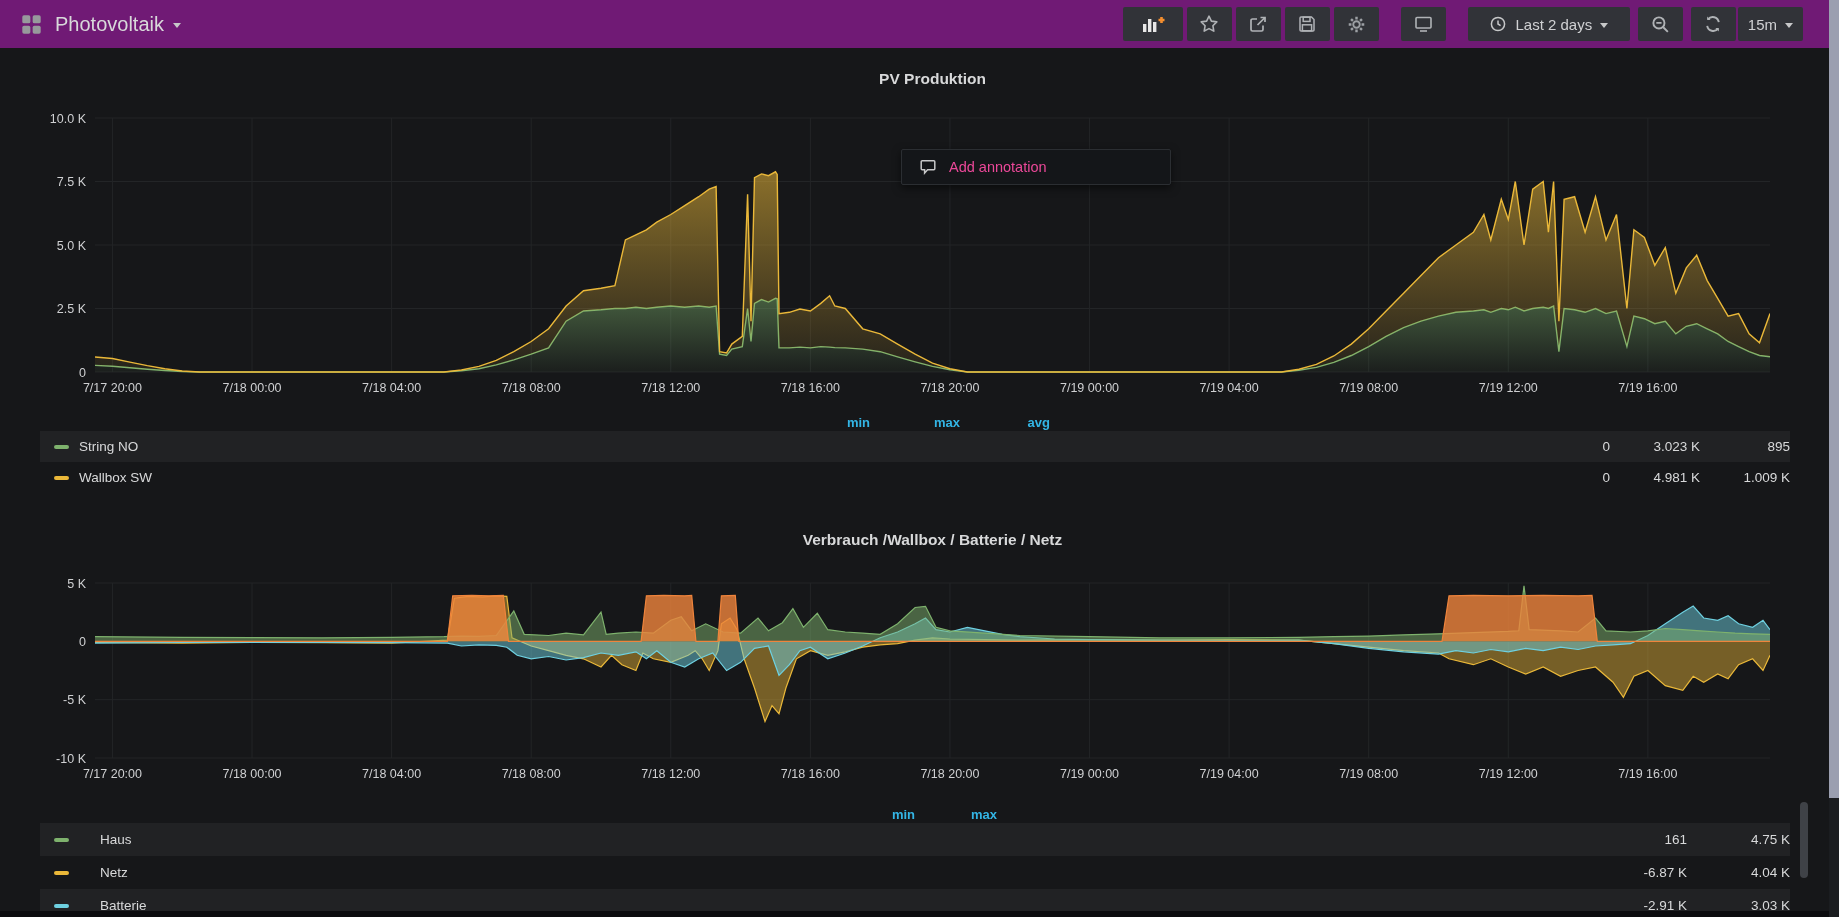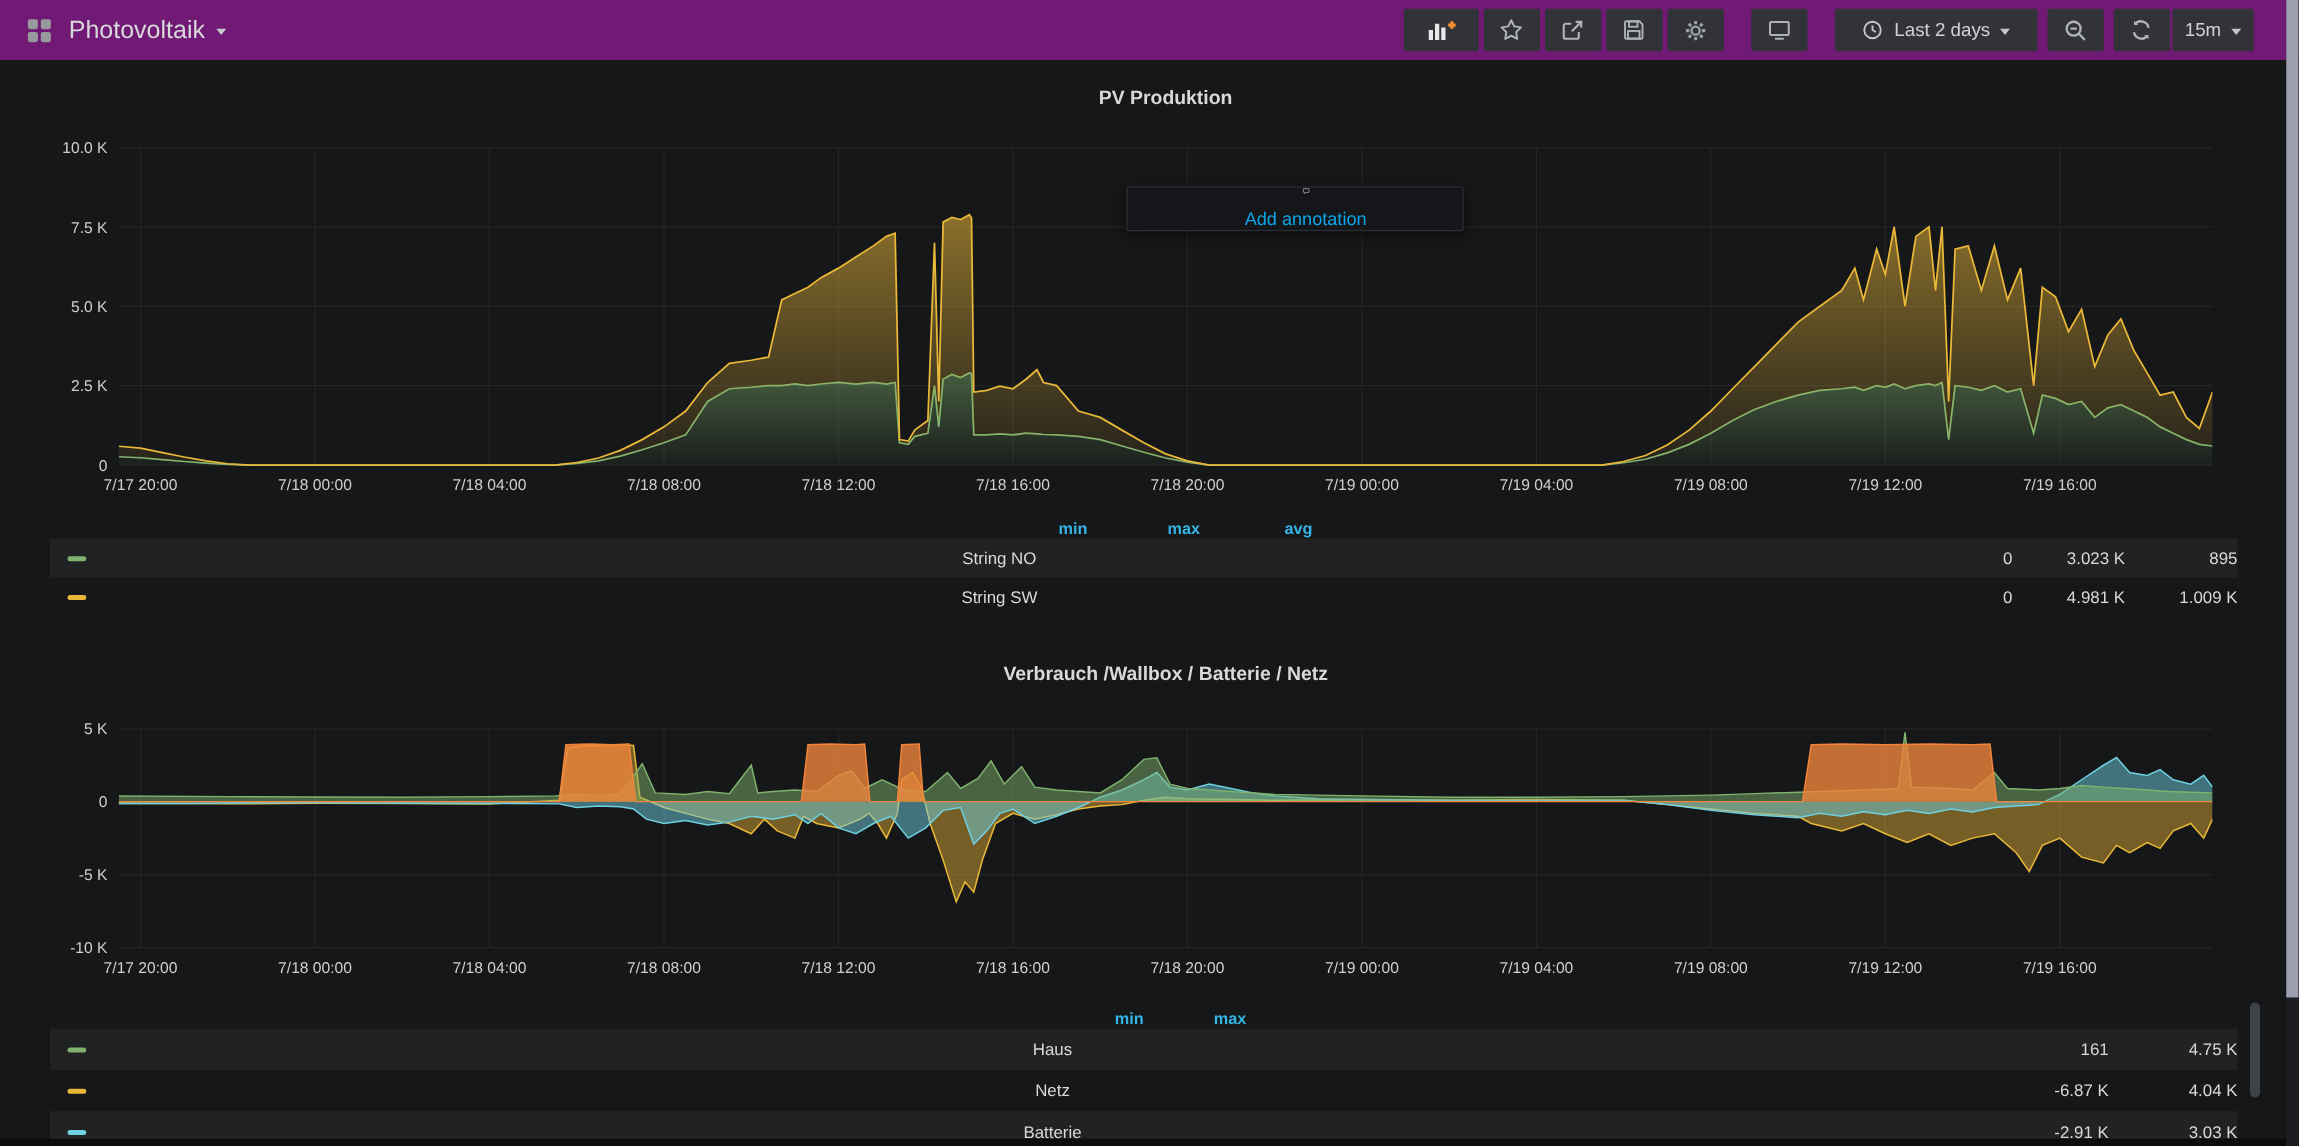--- a/index.html
+++ b/index.html
@@ -33,26 +33,26 @@
   .legend{position:absolute;left:40px;width:1750px;z-index:3;}
   .lg-head{display:flex;justify-content:center;height:17px;color:#33b5e5;font-weight:700;
            font-size:13px;align-items:center;}
   .lg-col{width:90px;text-align:right;}
   .legend.two .lg-col{width:82px;}
   .lg-row{display:flex;align-items:center;height:31px;font-size:13.5px;color:#d8d9da;
           padding-left:14px;cursor:pointer;}
   .legend.two .lg-row{height:33px;gap:21px;}
   .lg-row.hl{background:rgba(255,255,255,.05);}
   .sw{width:15px;height:4px;border-radius:2px;flex:0 0 15px;}
-  .lg-name{margin-left:10px;flex:1;text-align:center;}
+  .lg-name{margin-left:10px;flex:1;text-align:left;}
   
   .ann-popup{position:absolute;left:901px;top:149px;width:270px;height:36px;background:#141619;
              border:1px solid #2b2e32;border-radius:2px;box-shadow:0 3px 9px rgba(0,0,0,.55);
              display:flex;align-items:center;gap:12px;padding-left:17px;box-sizing:border-box;
-             z-index:5;cursor:pointer;font-size:14.5px;color:#0ea5e9;flex-direction:column;}
+             z-index:5;cursor:pointer;font-size:14.5px;color:#ec4899;}
   
   .vscroll{position:absolute;right:0;top:0;width:10px;height:917px;background:#1b1d20;z-index:9;}
   .vthumb{position:absolute;left:0;top:0;width:10px;height:798px;background:#9b9fb0;}
   .hscroll{position:absolute;left:0;bottom:0;width:1829px;height:6px;background:#0b0c0e;z-index:8;}
   .lg2-thumb{position:absolute;left:1800px;top:802px;width:8px;height:76px;border-radius:4px;
              background:#3f4247;z-index:7;}
 </style>
 </head>
 <body>
 
@@ -271,21 +271,21 @@
       </div>
       <div class="lg-row hl">
         <span class="sw" style="background:#7eb26d"></span>
         <span class="lg-name">String NO</span>
         <span class="lg-col">0</span>
         <span class="lg-col">3.023 K</span>
         <span class="lg-col">895</span>
       </div>
       <div class="lg-row">
         <span class="sw" style="background:#eab839"></span>
-        <span class="lg-name">String SW</span>
+        <span class="lg-name">Wallbox SW</span>
         <span class="lg-col">0</span>
         <span class="lg-col">4.981 K</span>
         <span class="lg-col">1.009 K</span>
       </div>
     </div>
   <div class="legend two" id="legend-1" style="top:806px">
       <div class="lg-head">
         <span class="lg-col">min</span>
         <span class="lg-col">max</span>
       </div>

